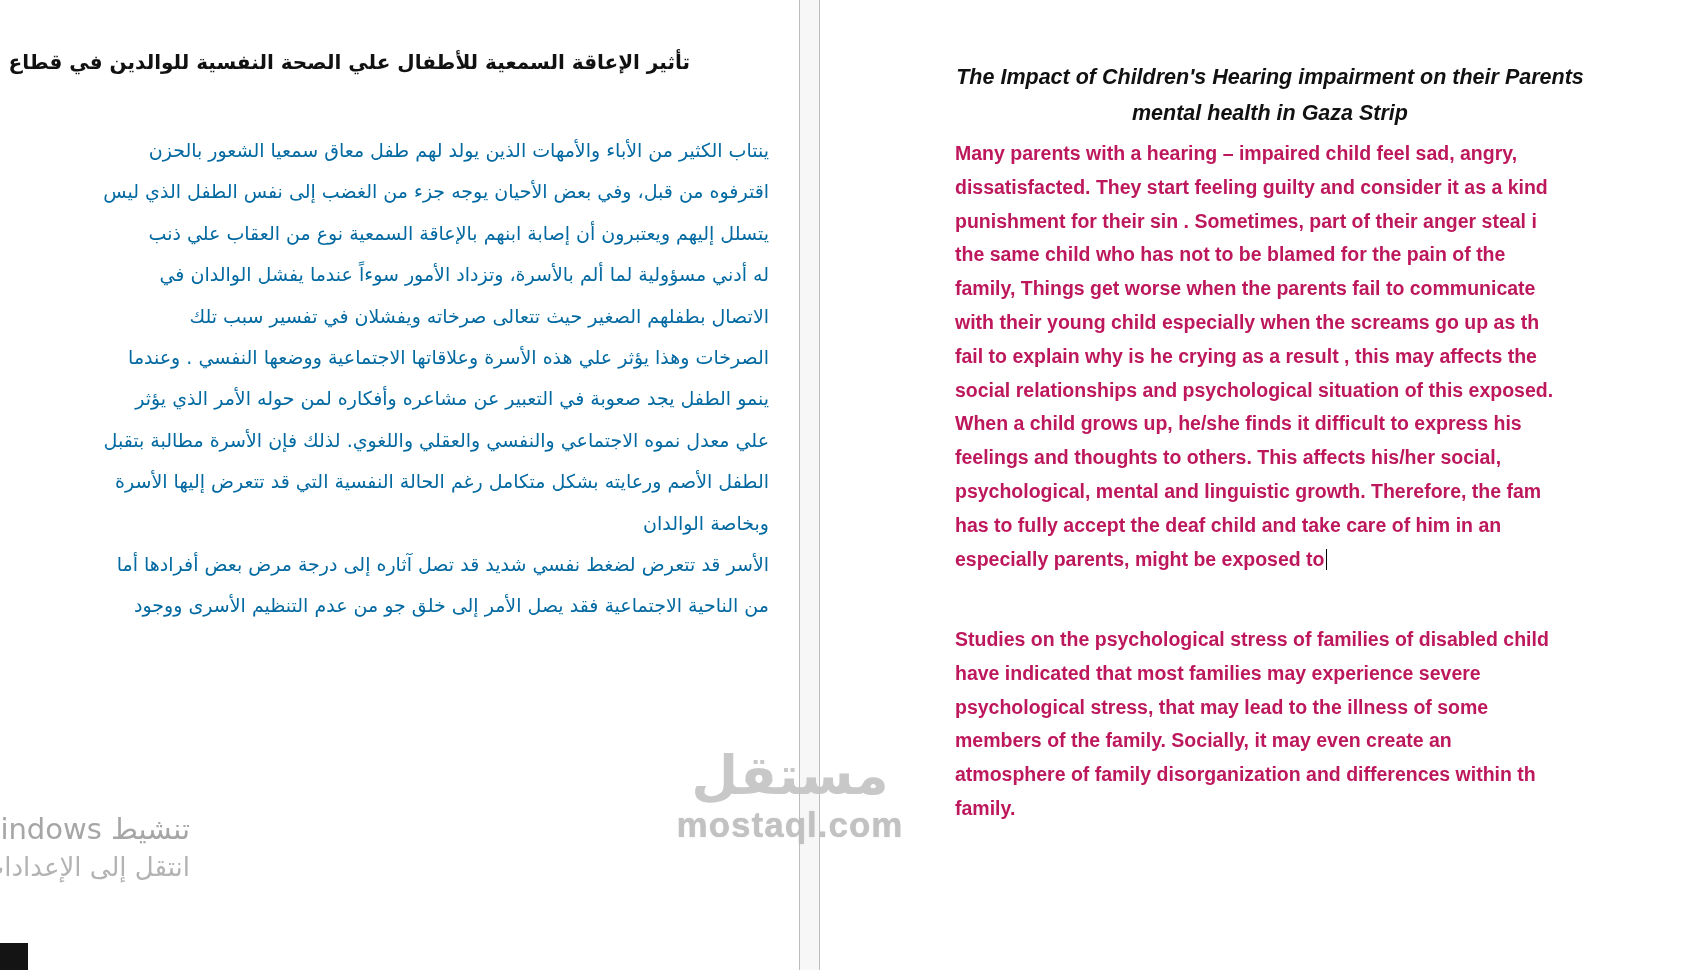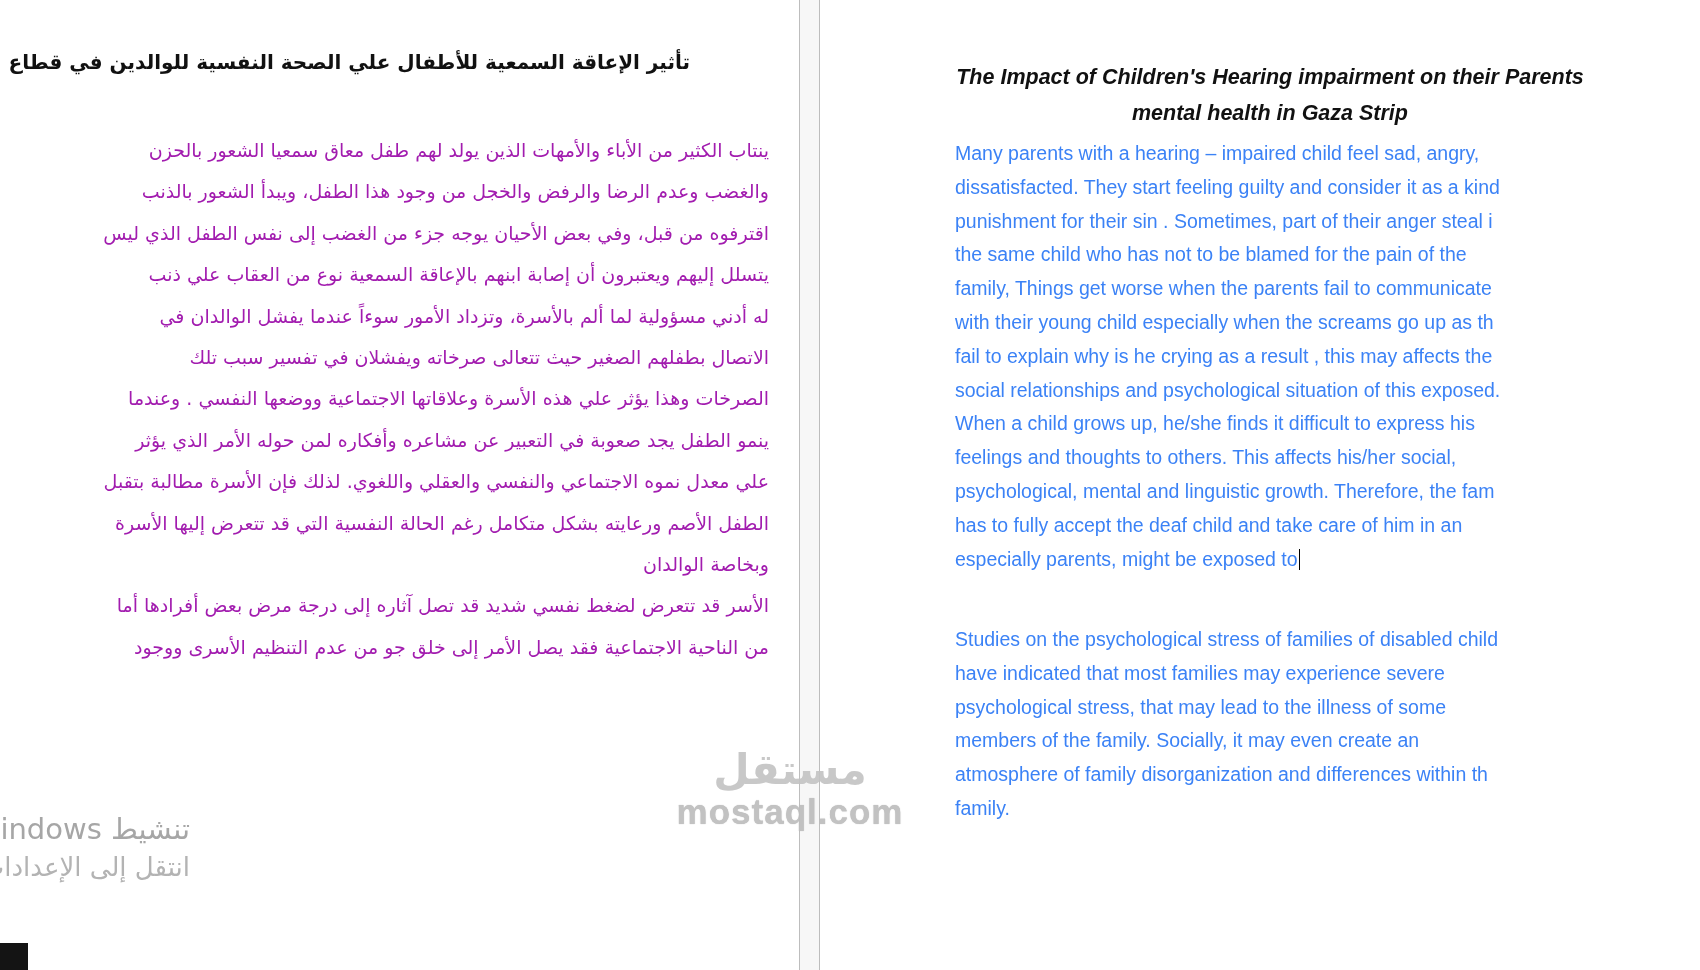--- a/index.html
+++ b/index.html
@@ -37,21 +37,21 @@
     white-space: nowrap;
   }
   .ar-body {
     position: absolute;
     top: 130px;
     right: 30px;
     direction: rtl;
     text-align: right;
     font-family: "DejaVu Sans", sans-serif;
     font-size: 19px;
-    color: #a21caf;
+    color: #0369a1;
   }
   .ar-body .line {
     line-height: 41.4px;
     height: 41.4px;
     white-space: nowrap;
   }
 
   
   .gutter {
     position: absolute;
@@ -78,21 +78,22 @@
     font-style: italic;
     font-size: 21.5px;
     line-height: 36px;
     color: #111;
     white-space: nowrap;
   }
   .en-body {
     position: absolute;
     left: 135px;
     font-size: 19.5px;
-    color: #3b82f6;
+    color: #be185d;
+    font-weight: bold;
   }
   .en-body .line {
     line-height: 33.8px;
     height: 33.8px;
     white-space: nowrap;
   }
   .en-para1 { top: 136px; }
   .en-para2 { top: 622px; }
 
   .caret {
@@ -108,21 +109,21 @@
   .watermark {
     position: absolute;
     left: 655px; top: 748px;
     width: 270px;
     text-align: center;
     z-index: 5;
     pointer-events: none;
   }
   .wm-ar {
     font-family: "DejaVu Sans", sans-serif;
-    font-size: 42px;
+    font-size: 54px;
     font-weight: bold;
     line-height: 1.05;
     color: #c3c3c3;
     opacity: 0.9;
     direction: rtl;
   }
   .wm-domain {
     font-family: "Liberation Sans", sans-serif;
     font-size: 35px;
     font-weight: bold;
@@ -164,21 +165,20 @@
     z-index: 7;
   }
 </style>
 </head>
 <body>
 
 <div class="left-page">
   <h1 class="ar-title">تأثير الإعاقة السمعية للأطفال علي الصحة النفسية للوالدين في قطاع غزة</h1>
   <div class="ar-body">
       <div class="line">ينتاب الكثير من الأباء والأمهات الذين يولد لهم طفل معاق سمعيا الشعور بالحزن</div>
-      <div class="line">والغضب وعدم الرضا والرفض والخجل من وجود هذا الطفل، ويبدأ الشعور بالذنب</div>
       <div class="line">اقترفوه من قبل، وفي بعض الأحيان يوجه جزء من الغضب إلى نفس الطفل الذي ليس</div>
       <div class="line">يتسلل إليهم ويعتبرون أن إصابة ابنهم بالإعاقة السمعية نوع من العقاب علي ذنب</div>
       <div class="line">له أدني مسؤولية لما ألم بالأسرة، وتزداد الأمور سوءاً عندما يفشل الوالدان في</div>
       <div class="line">الاتصال بطفلهم الصغير حيث تتعالى صرخاته ويفشلان في تفسير سبب تلك</div>
       <div class="line">الصرخات وهذا يؤثر علي هذه الأسرة وعلاقاتها الاجتماعية ووضعها النفسي . وعندما</div>
       <div class="line">ينمو الطفل يجد صعوبة في التعبير عن مشاعره وأفكاره لمن حوله الأمر الذي يؤثر</div>
       <div class="line">علي معدل نموه الاجتماعي والنفسي والعقلي واللغوي. لذلك فإن الأسرة مطالبة بتقبل</div>
       <div class="line">الطفل الأصم ورعايته بشكل متكامل رغم الحالة النفسية التي قد تتعرض إليها الأسرة</div>
       <div class="line">وبخاصة الوالدان</div>
       <div class="line">الأسر قد تتعرض لضغط نفسي شديد قد تصل آثاره إلى درجة مرض بعض أفرادها أما</div>

